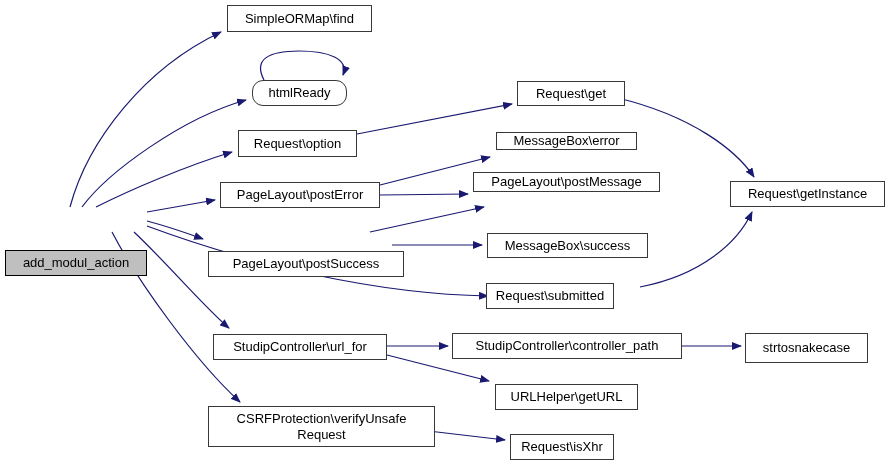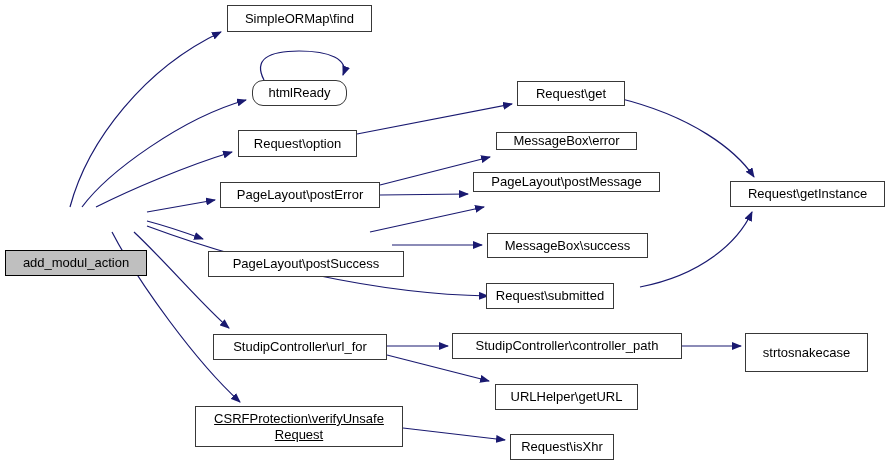--- a/index.html
+++ b/index.html
@@ -69,25 +69,25 @@
       <path d="M403,428 L505,440" fill="none" stroke="#191970" stroke-width="1.2" marker-end="url(#arrowhead)"></path>
     </svg>
 
 <div class="node highlight" style="left: 5px; top: 206px; width: 142px; height: 26px;">add_modul_action</div>
     <div class="node" style="left: 227px; top: 5px; width: 145px; height: 27px;">SimpleORMap\find</div>
     <div class="node" style="left: 252px; top: 80px; width: 95px; height: 26px; border-radius: 11px;">htmlReady</div>
     <div class="node" style="left: 238px; top: 130px; width: 119px; height: 27px;">Request\option</div>
     <div class="node" style="left: 220px; top: 182px; width: 160px; height: 26px;">PageLayout\postError</div>
     <div class="node" style="left: 208px; top: 232px; width: 196px; height: 26px; margin-top: 19px;">PageLayout\postSuccess</div>
     <div class="node" style="left: 213px; top: 334px; width: 174px; height: 26px;">StudipController\url_for</div>
-    <div class="node" style="left: 195px; top: 406px; width: 208px; height: 41px; text-decoration: underline;">CSRFProtection\verifyUnsafe
+    <div class="node" style="left: 208px; top: 406px; width: 227px; height: 41px;">CSRFProtection\verifyUnsafe
 Request</div>
     <div class="node" style="left: 517px; top: 81px; width: 108px; height: 25px;">Request\get</div>
     <div class="node" style="left: 496px; top: 132px; width: 141px; height: 18px;">MessageBox\error</div>
     <div class="node" style="left: 473px; top: 172px; width: 187px; height: 20px; text-align: center;">PageLayout\postMessage</div>
     <div class="node" style="left: 487px; top: 233px; width: 161px; height: 25px;">MessageBox\success</div>
     <div class="node" style="left: 486px; top: 283px; width: 128px; height: 26px;">Request\submitted</div>
     <div class="node" style="left: 452px; top: 333px; width: 230px; height: 26px;">StudipController\controller_path</div>
     <div class="node" style="left: 495px; top: 384px; width: 143px; height: 26px;">URLHelper\getURL</div>
     <div class="node" style="left: 510px; top: 434px; width: 104px; height: 26px;">Request\isXhr</div>
     <div class="node" style="left: 730px; top: 181px; width: 155px; height: 26px;">Request\getInstance</div>
-    <div class="node" style="left: 745px; top: 333px; width: 123px; height: 39px; text-align: right;">strtosnakecase</div>
+    <div class="node" style="left: 745px; top: 333px; width: 123px; height: 30px; text-align: right;">strtosnakecase</div>
   </div>
 
 </body></html>

